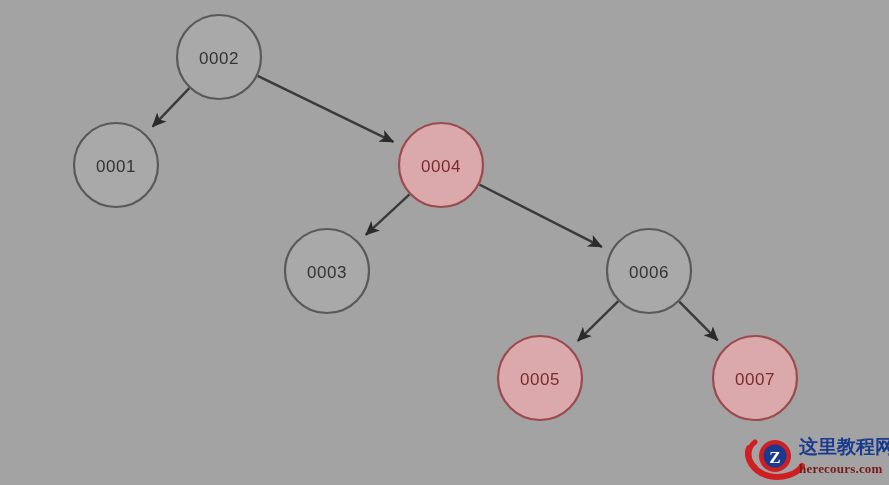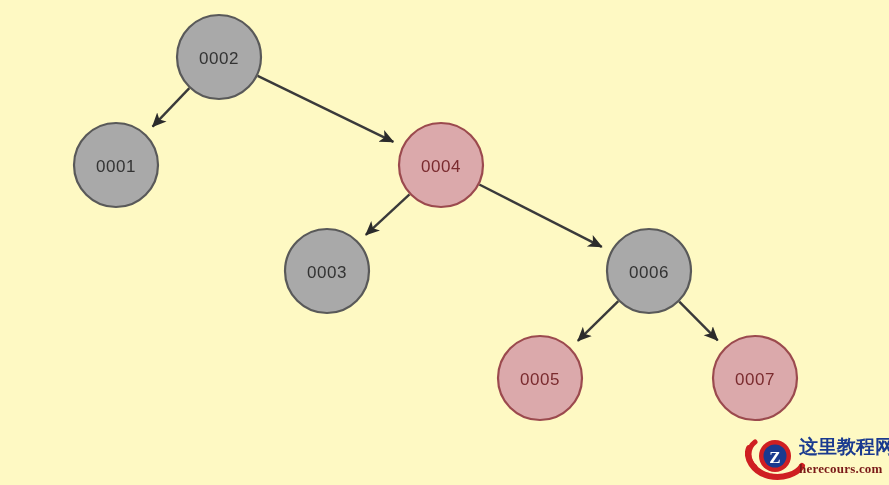--- a/index.html
+++ b/index.html
@@ -7,21 +7,21 @@
     padding: 0;
     background: #ffffff;
   }
   body {
     font-family: "Liberation Sans", sans-serif;
   }
   #canvas {
     position: relative;
     width: 889px;
     height: 485px;
-    background: #fef9c3;
+    background: #a3a3a3;
     overflow: hidden;
   }
   #tree-svg {
     position: absolute;
     left: 0;
     top: 0;
     width: 889px;
     height: 485px;
   }
   .node-circle {

